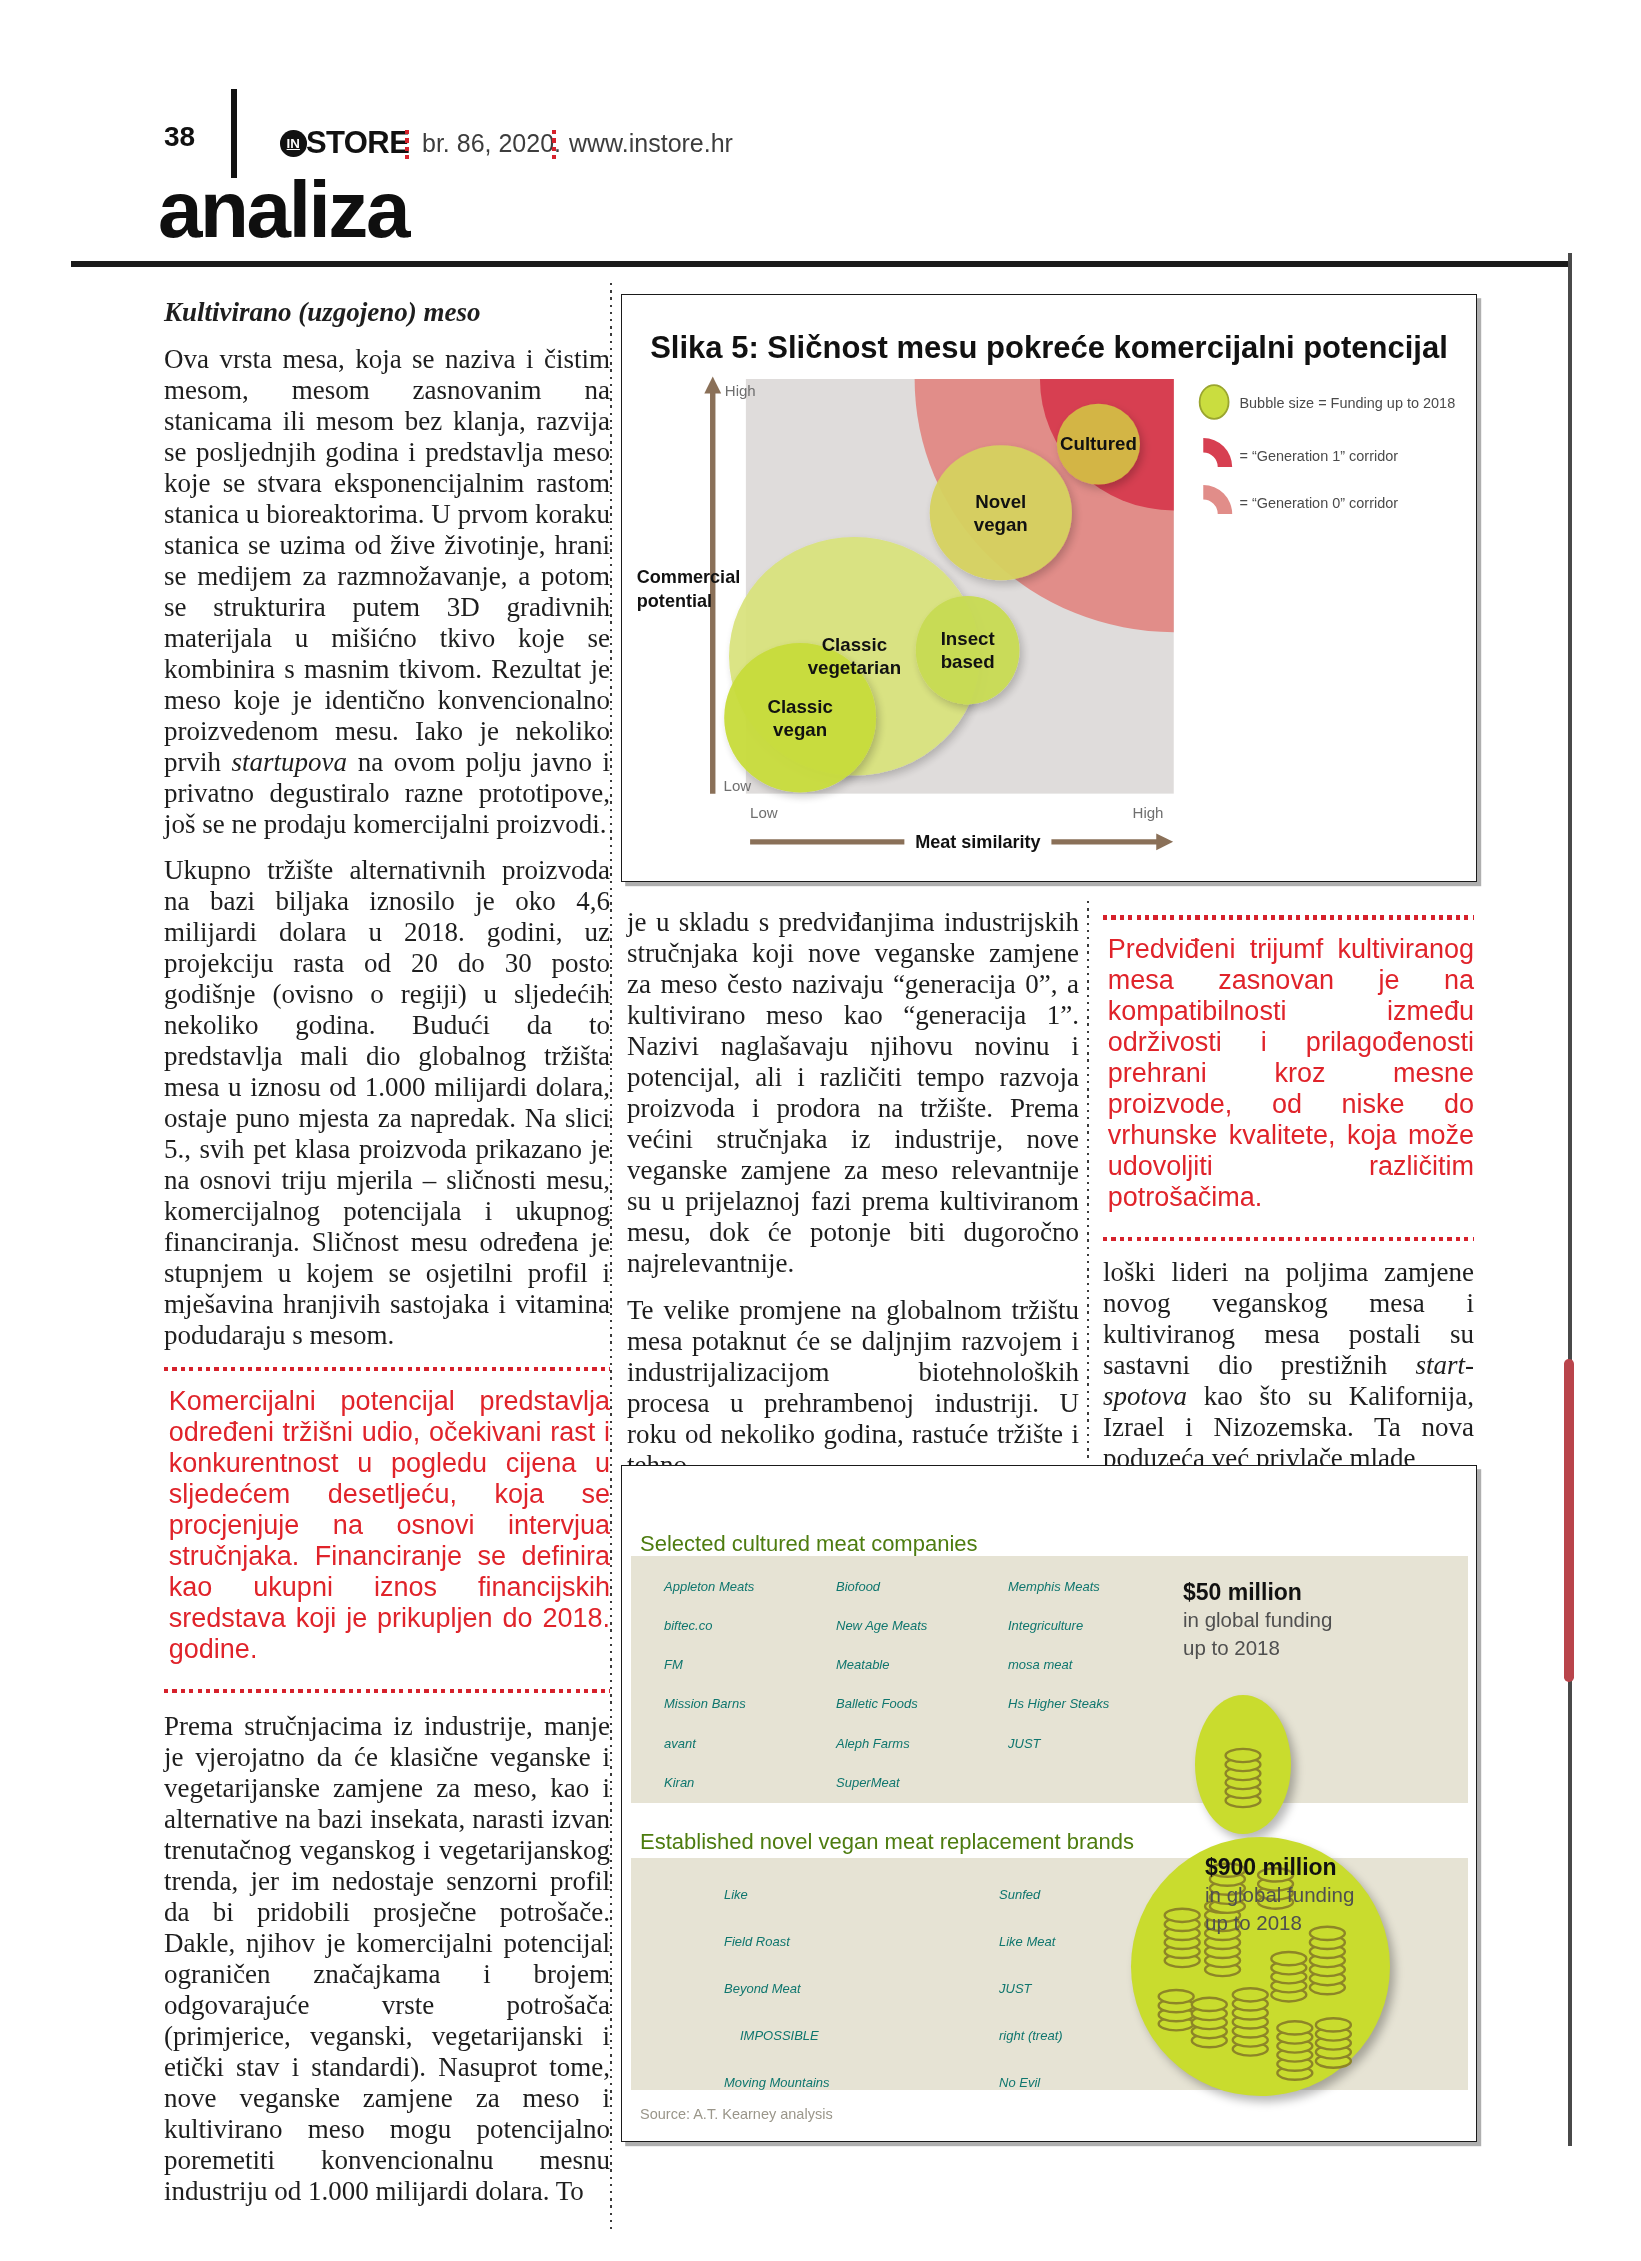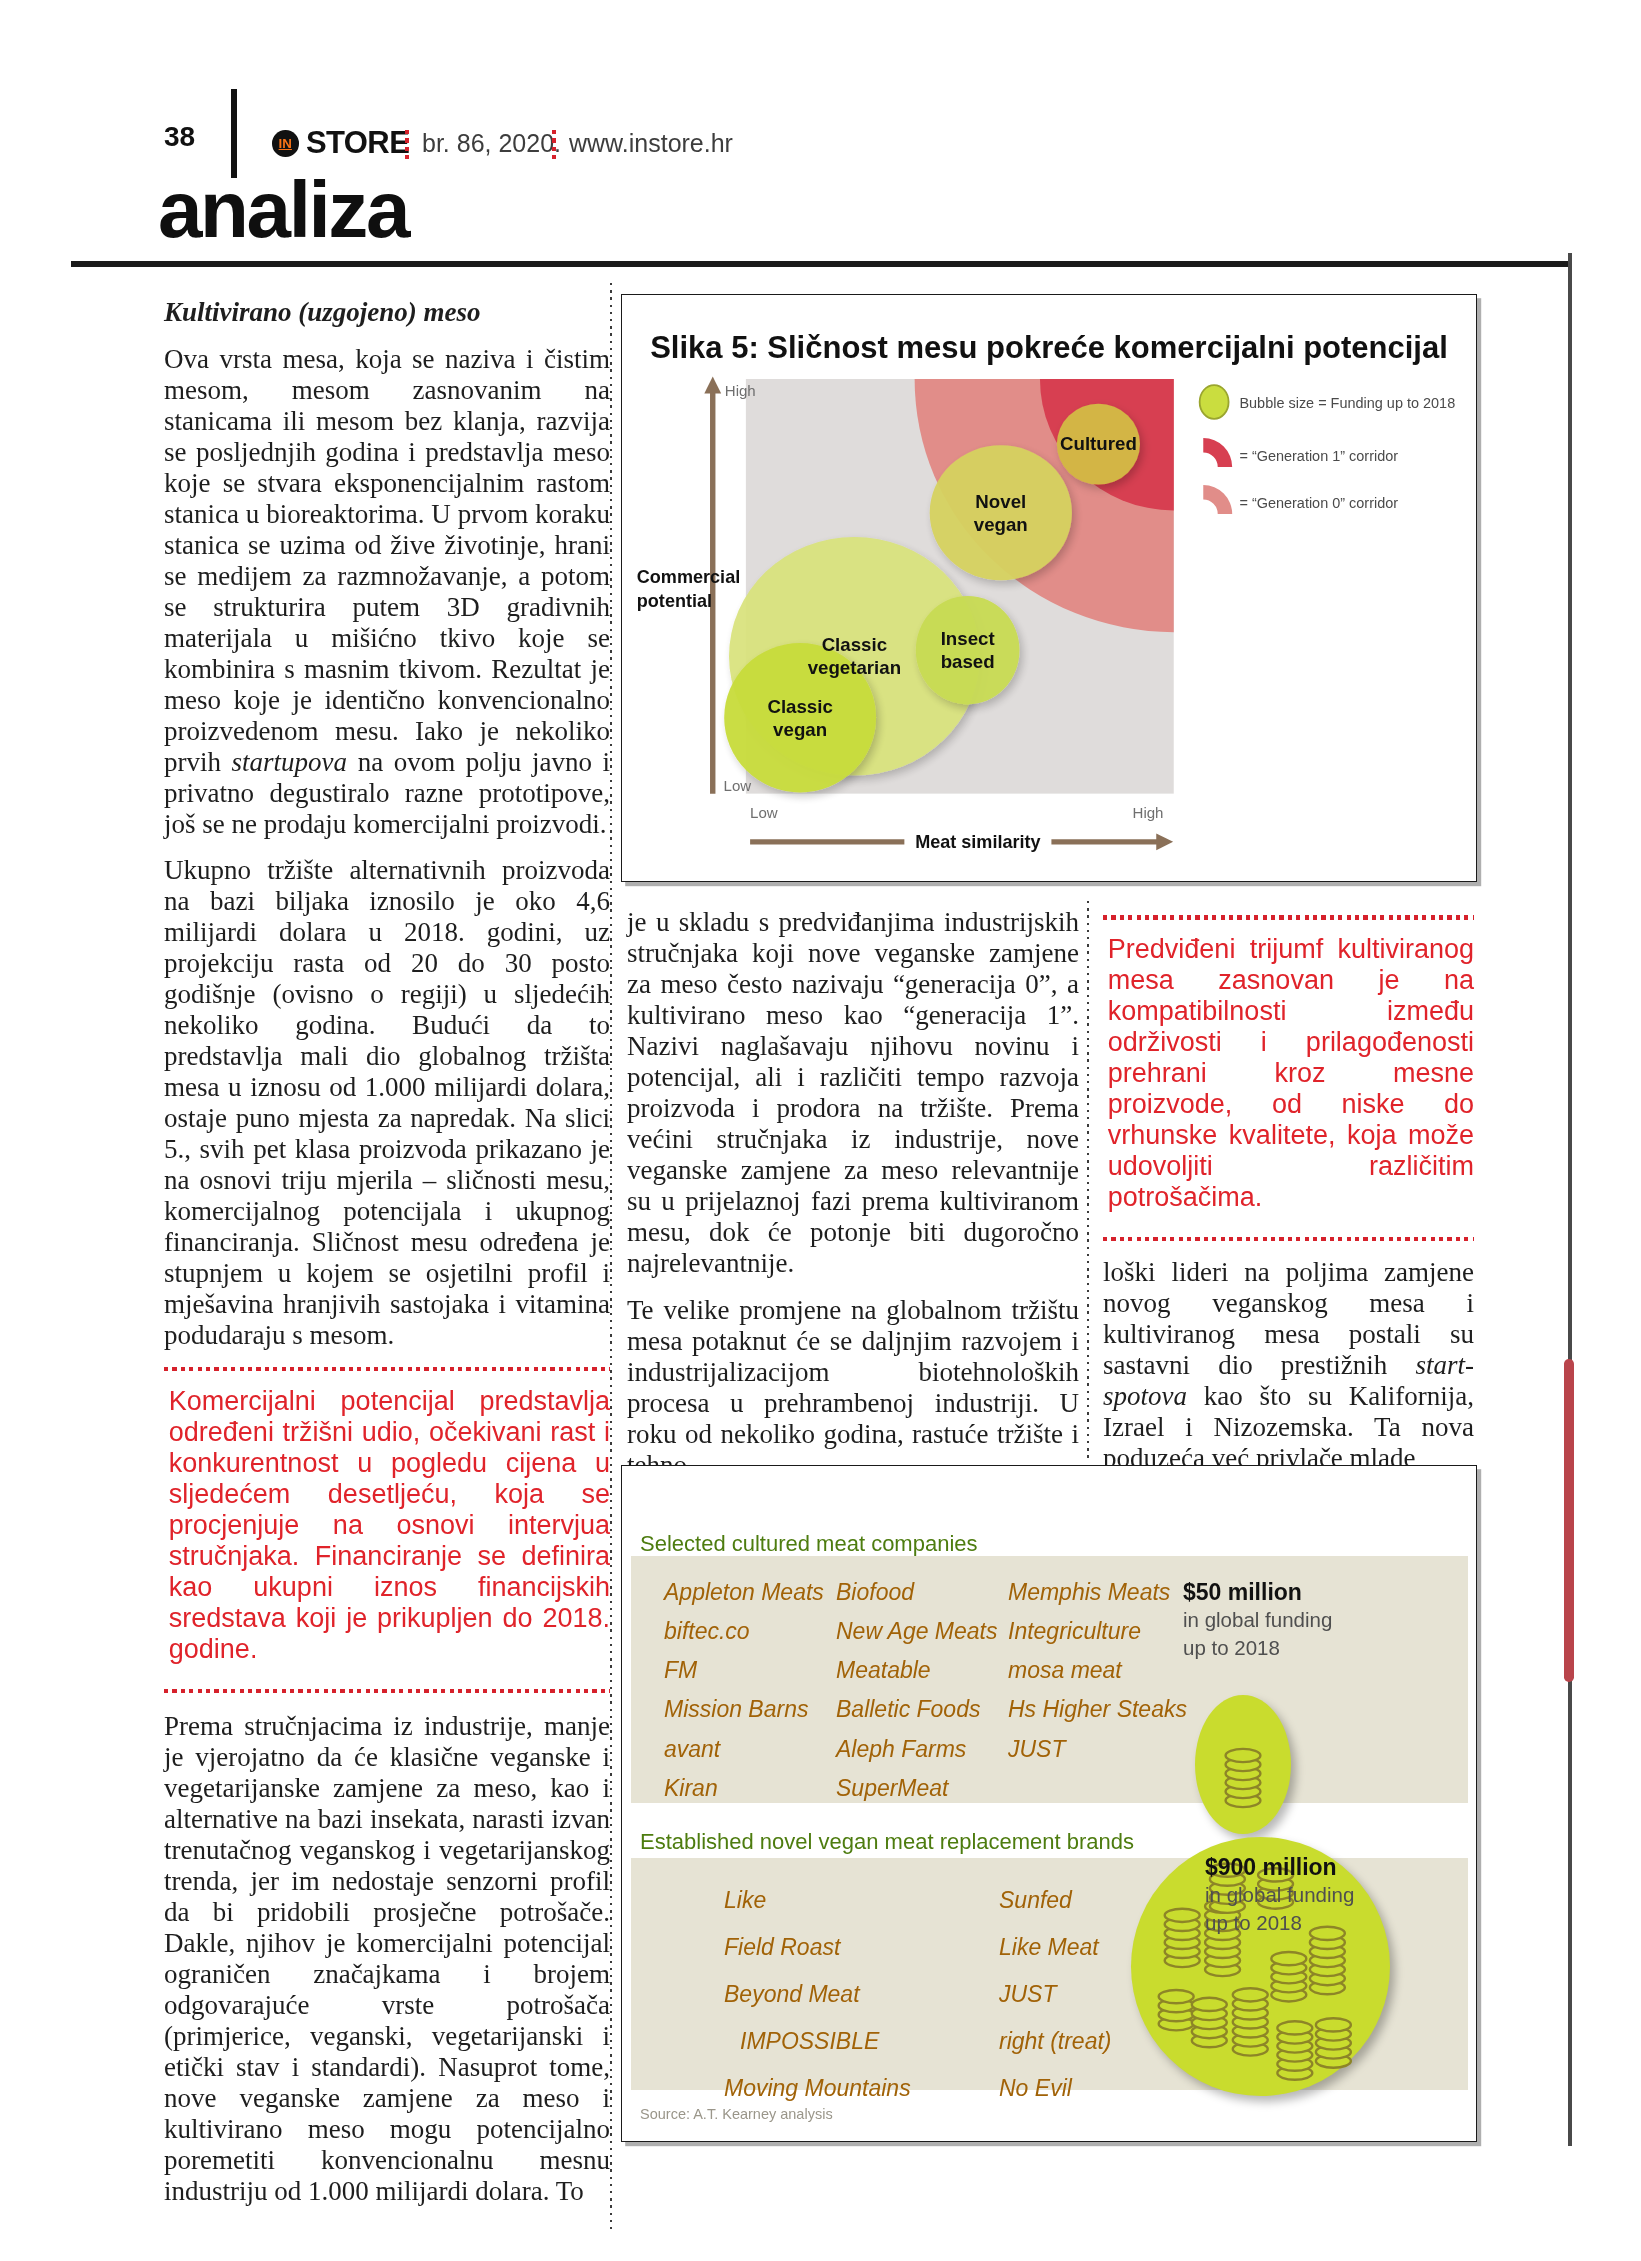--- a/index.html
+++ b/index.html
@@ -3,21 +3,21 @@
 <meta charset="utf-8">
 <style>
   html,body{margin:0;padding:0;}
   body{width:1642px;height:2261px;position:relative;background:#ffffff;overflow:hidden;
        font-family:"Liberation Serif",serif;color:#1e1e1e;}
   .abs{position:absolute;}
 
   
   .page-num{left:164px;top:121px;font-family:"Liberation Sans",sans-serif;font-weight:bold;font-size:28px;color:#111;}
   .head-bar{left:231px;top:89px;width:6px;height:89px;background:#111;}
-  .logo-circle{left:272px;top:130px;width:26.5px;height:26.5px;border-radius:50%;background:#111;color:#f97316;
+  .logo-circle{left:280px;top:130px;width:26.5px;height:26.5px;border-radius:50%;background:#111;color:#ffffff;
       font-family:"Liberation Sans",sans-serif;font-weight:bold;font-size:13.3px;display:flex;align-items:center;justify-content:center;text-decoration:underline;}
   .logo-word{left:306px;top:125px;font-family:"Liberation Sans",sans-serif;font-weight:900;font-size:31px;letter-spacing:-0.6px;color:#111;}
   .red-vsep{width:4.2px;background:repeating-linear-gradient(180deg,#d6212b 0 4.2px,transparent 4.2px 8.4px);}
   .rv1{left:405px;top:130px;height:29px;}
   .rv2{left:552px;top:130px;height:29px;}
   .head-txt{font-family:"Liberation Sans",sans-serif;font-size:25px;color:#3d3d3d;font-weight:300;top:129px;}
   .issue{left:422px;}
   .site{left:569px;}
 
   .analiza{left:158px;top:170px;font-family:"Liberation Sans",sans-serif;font-weight:900;font-size:80px;letter-spacing:-2.4px;color:#0f0f0f;line-height:1;}
@@ -51,21 +51,21 @@
   .f5-title{left:0;top:35px;width:100%;text-align:center;font-size:31px;}
   .f6-title{left:18px;top:13.3px;font-size:31px;}
 
   
   .f6-label{font-family:"Liberation Sans",sans-serif;font-weight:normal;font-size:22px;color:#4d7c0f;}
   .f6-l1{left:18px;top:65px;}
   .f6-l2{left:18px;top:363px;}
   .f6-panel{background:#e6e3d4;}
   .f6-p1{left:9px;top:90px;width:837px;height:247px;}
   .f6-p2{left:9px;top:392px;width:837px;height:232px;}
-  .company{position:absolute;font-family:"Liberation Sans",sans-serif;font-style:italic;font-size:23px;color:#a16207;white-space:nowrap;}
+  .company{position:absolute;font-family:"Liberation Sans",sans-serif;font-style:italic;font-size:13px;color:#0f766e;white-space:nowrap;}
   .fund{position:absolute;font-family:"Liberation Sans",sans-serif;}
   .fund .amt{font-weight:bold;font-size:23px;color:#111;}
   .fund .sub{font-size:20.5px;color:#4f4f4f;line-height:28px;}
   .f6-bubble{position:absolute;background:#c9dc2e;border-radius:50%;box-shadow:4.8px 6px 9.6px rgba(0,0,0,.28);}
   .f6-b1{left:573px;top:229px;width:96px;height:139px;}
   .f6-b2{left:509px;top:371px;width:259px;height:259px;}
   .f6-b2 .fund{left:74px;top:17px;}
   .f6-source{left:18px;top:640px;font-family:"Liberation Sans",sans-serif;font-size:14.5px;color:#9a968a;}
 
   svg text{font-family:"Liberation Sans",sans-serif;}

